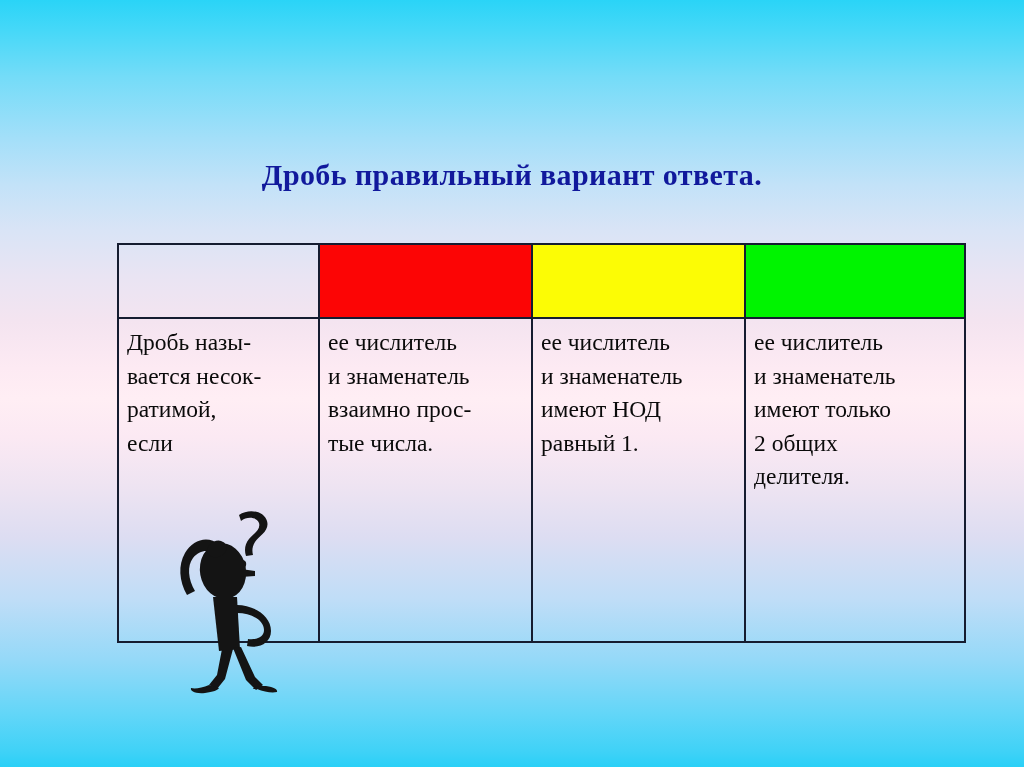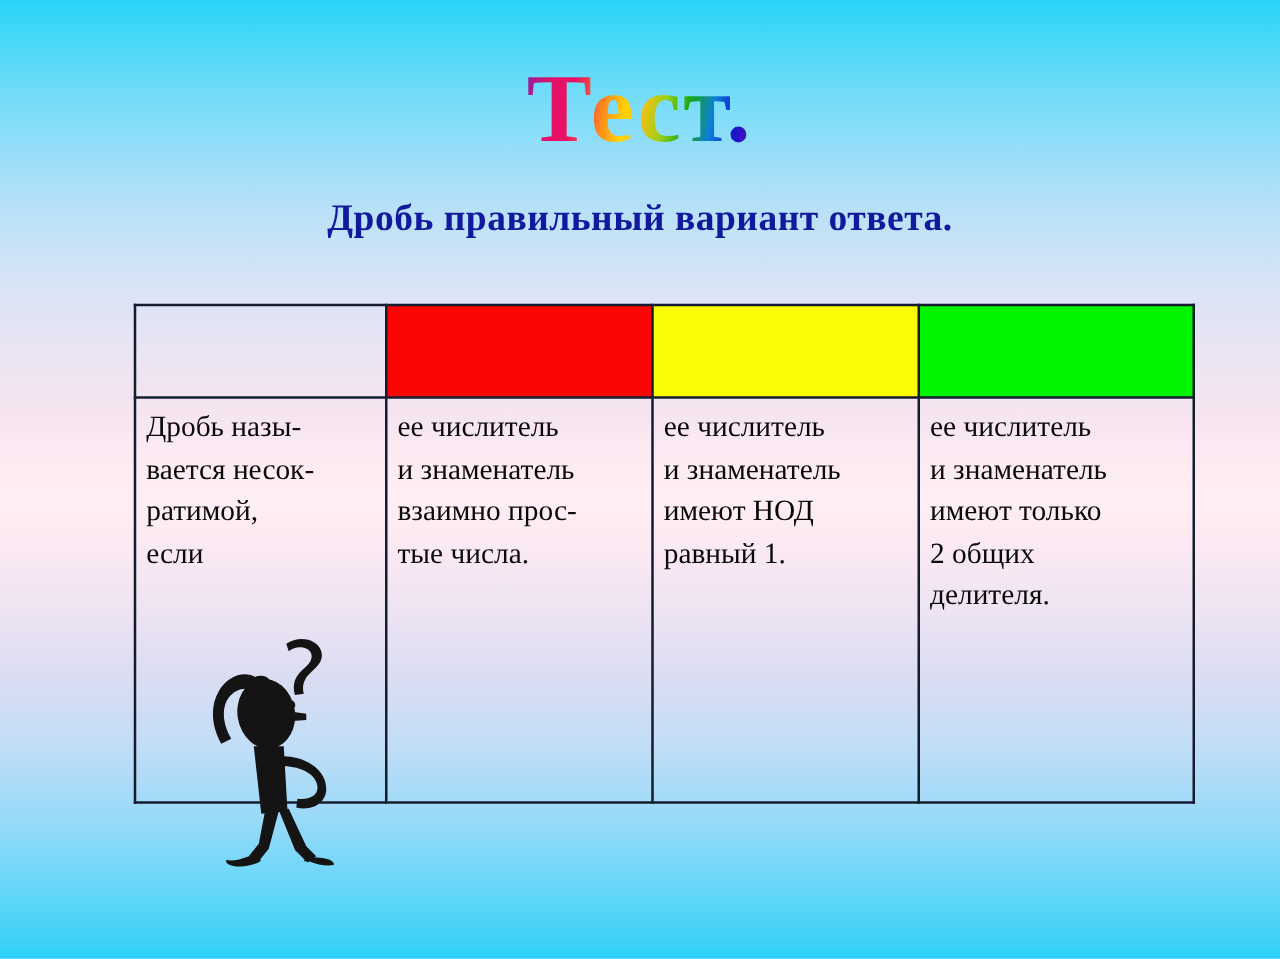--- a/index.html
+++ b/index.html
@@ -82,21 +82,21 @@
     font-family: "Liberation Serif", serif;
     font-weight: bold;
     font-size: 30px;
     color: #11199c;
     letter-spacing: 0.4px;
   }
 
   
   #test-table {
     position: absolute;
-    left: 107px;
+    left: 117px;
     top: 243px;
     width: 839px;
     border-collapse: collapse;
     table-layout: fixed;
   }
   #test-table td {
     border: 2px solid #151c30;
     vertical-align: top;
     padding: 0;
     background: transparent;
@@ -133,23 +133,20 @@
   }
 
   
   .empty-header { background: transparent; }
 </style>
 </head>
 <body>
 
 <div id="slide">
 
-  <div id="title-wrap">
-    <span id="title">Тест.</span>
-  </div>
 
   <div id="subtitle-wrap">
     <span id="subtitle">Дробь правильный вариант ответа.</span>
   </div>
 
   <table id="test-table">
     <tbody>
         <tr class="header-row">
       <td class="col-0 empty-header"></td>
       <td class="col-1 swatch-red"></td>

